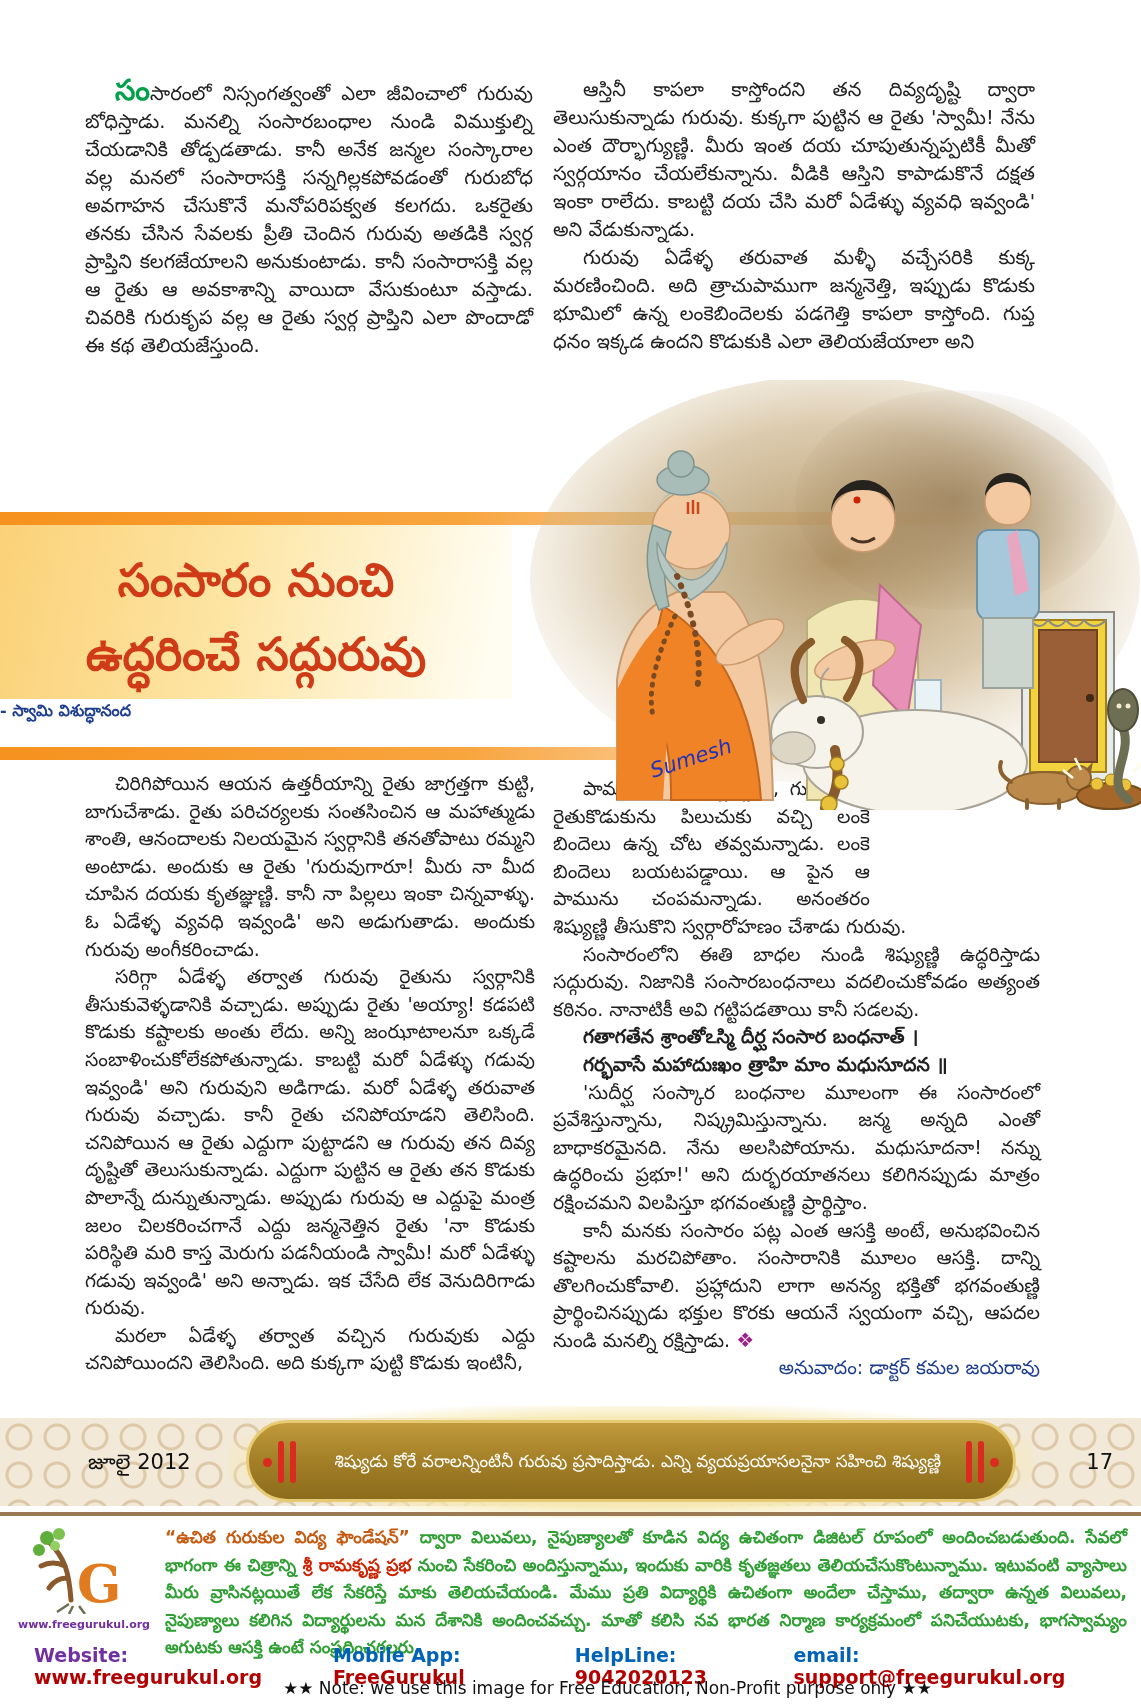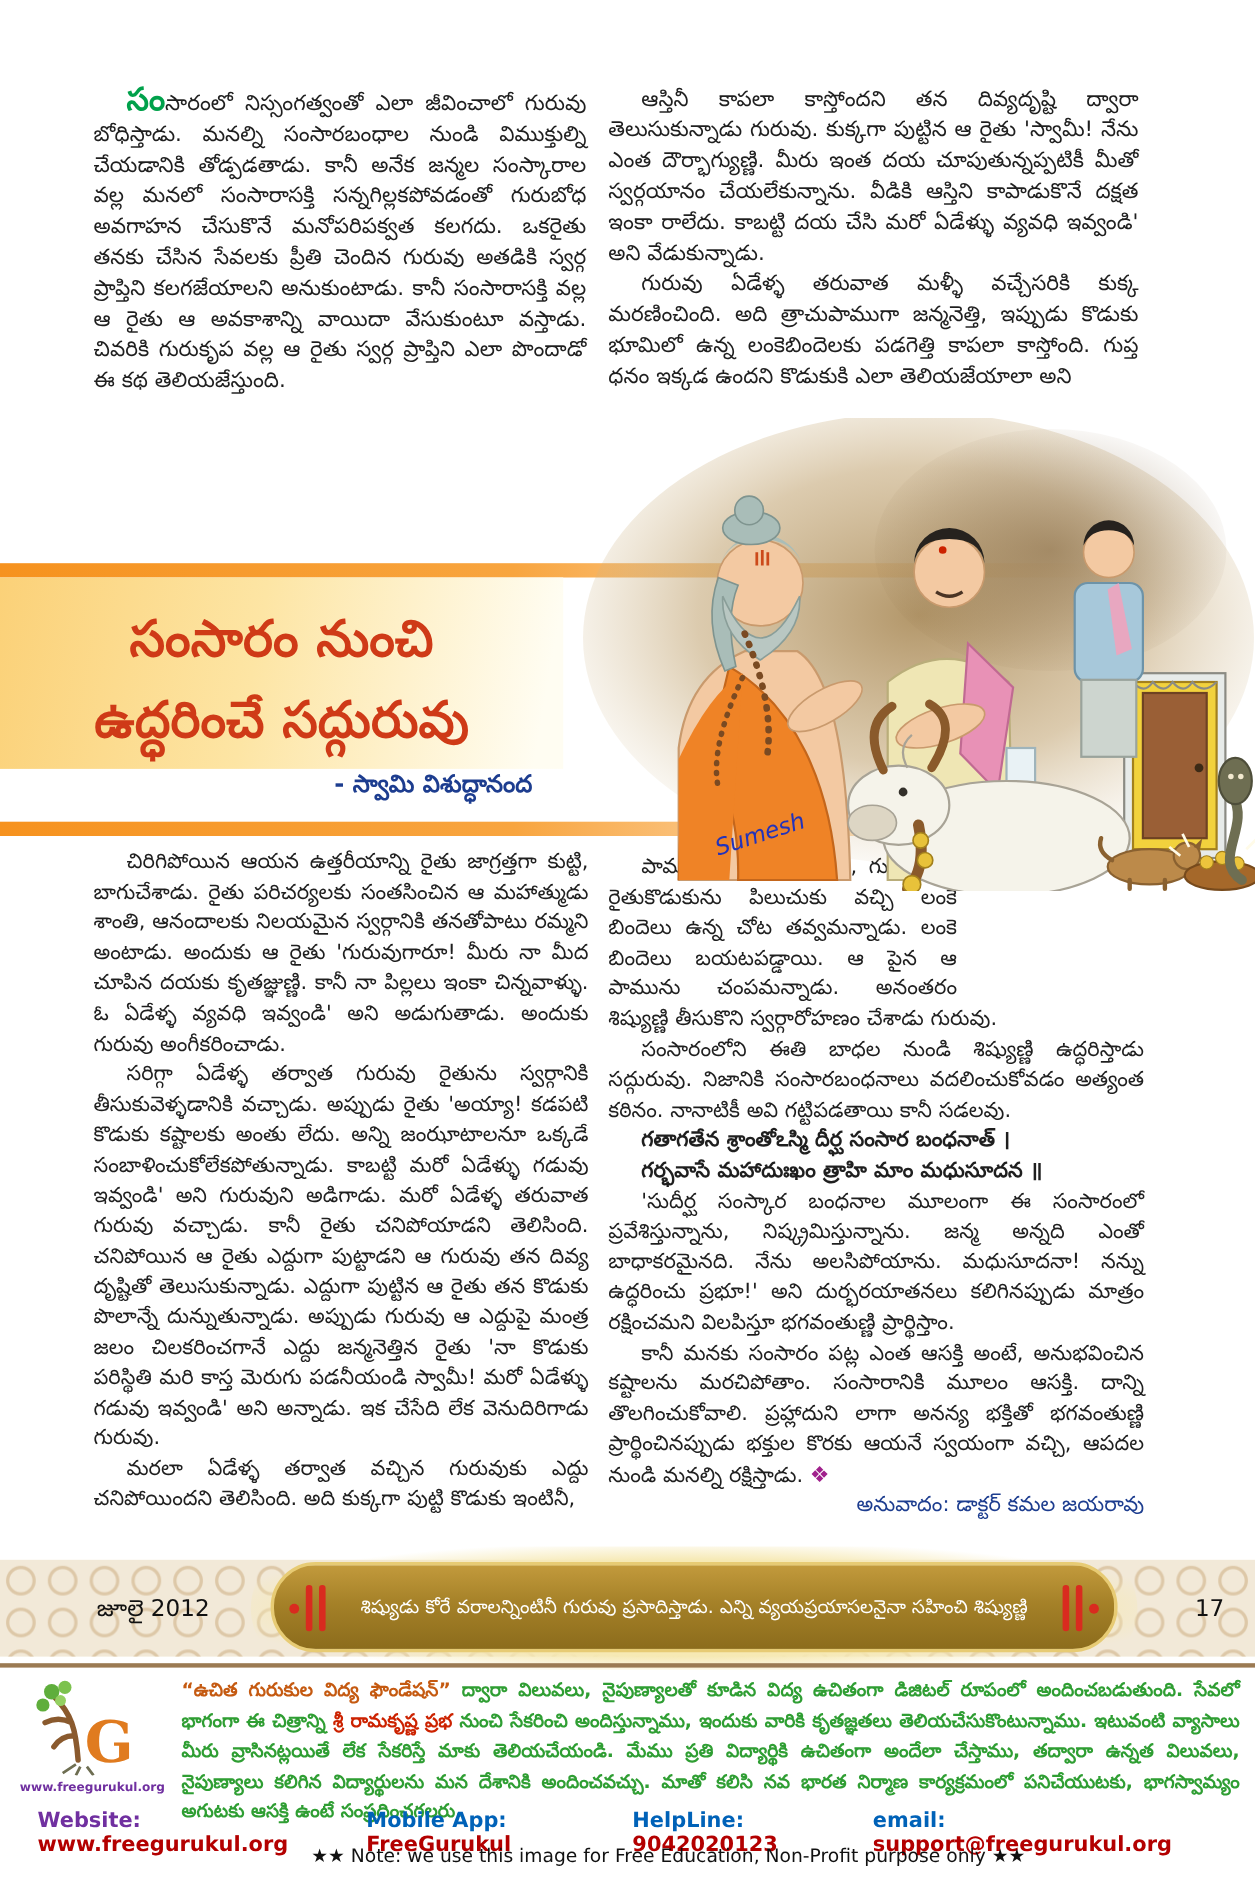--- a/index.html
+++ b/index.html
@@ -20,37 +20,37 @@
   .diamond{color:#a0218c;font-size:20px;}
   .translator{color:#1d3d8f;font-weight:normal;text-align:right;text-indent:0;margin-top:4px;}
   
   .strip{position:absolute;left:0;height:13px;width:1038px;
          background:linear-gradient(to right,#f6921e 0%,#f8a53f 45%,rgba(250,190,110,0) 96%);}
   .strip.s1{top:512px;}
   .strip.s2{top:747px;}
   .banner-body{position:absolute;left:0;top:525px;width:512px;height:174px;
                background:linear-gradient(100deg,#fbd178 0%,#fde5a4 45%,#fffdf2 95%);}
   .banner-title{color:#cf3a17;font-weight:bold;font-size:46px;line-height:74px;text-align:center;margin-top:18px;}
-  .banner-author{color:#1d3d8f;font-size:22px;font-weight:bold;text-align:right;padding-right:28px;margin-top:10px;}
+  .banner-author{color:#1d3d8f;font-size:16px;font-weight:bold;text-align:left;padding-right:28px;margin-top:10px;}
   
   .illus{position:absolute;left:525px;top:380px;width:616px;height:430px;z-index:2;}
   
   .footer-band{position:absolute;left:0;top:1418px;width:1141px;height:88px;
     background-color:#f2e9d8;
     background-image:radial-gradient(circle,transparent 10px,rgba(190,150,95,.40) 11px,rgba(190,150,95,.40) 13px,transparent 14px);
     background-size:38px 38px;}
   .issue-date{position:absolute;left:88px;top:32px;font-size:21px;color:#111;}
   .page-number{position:absolute;right:28px;top:32px;font-size:21px;color:#111;}
   .capsule-halo{position:absolute;left:228px;top:-12px;width:806px;height:112px;border-radius:60px;
     background:radial-gradient(ellipse at center,#f6e9b4 55%,rgba(246,233,180,0) 78%);}
   .capsule{position:absolute;left:246px;top:2px;width:770px;height:82px;border-radius:44px;
     background:linear-gradient(180deg,#c29a3c 0%,#a58128 45%,#8c6c1c 100%);
     border:3px solid #e7cb74;box-sizing:border-box;
     display:flex;align-items:center;justify-content:center;}
-  .capsule-text{color:#ffffff;font-size:17px;line-height:27px;text-align:center;width:620px;}
+  .capsule-text{color:#ffffff;font-size:17px;line-height:27px;text-align:right;width:620px;}
   .orn{position:absolute;top:18px;display:flex;align-items:center;gap:6px;}
   .orn.left{left:14px;}
   .orn.right{right:14px;}
   .orn .bar{width:6px;height:42px;border-radius:3px;background:#d92b1f;}
   .orn .dot{width:9px;height:9px;border-radius:50%;background:#d92b1f;}
   
   .divider{position:absolute;left:0;top:1512px;width:1141px;height:4px;background:#9b7a53;}
   .logo-box{position:absolute;left:14px;top:1522px;width:140px;text-align:center;}
   .logo-url{font-size:11px;color:#7030a0;font-weight:bold;}
   .green-text{position:absolute;left:165px;top:1524px;width:962px;font-size:17px;line-height:27.5px;

